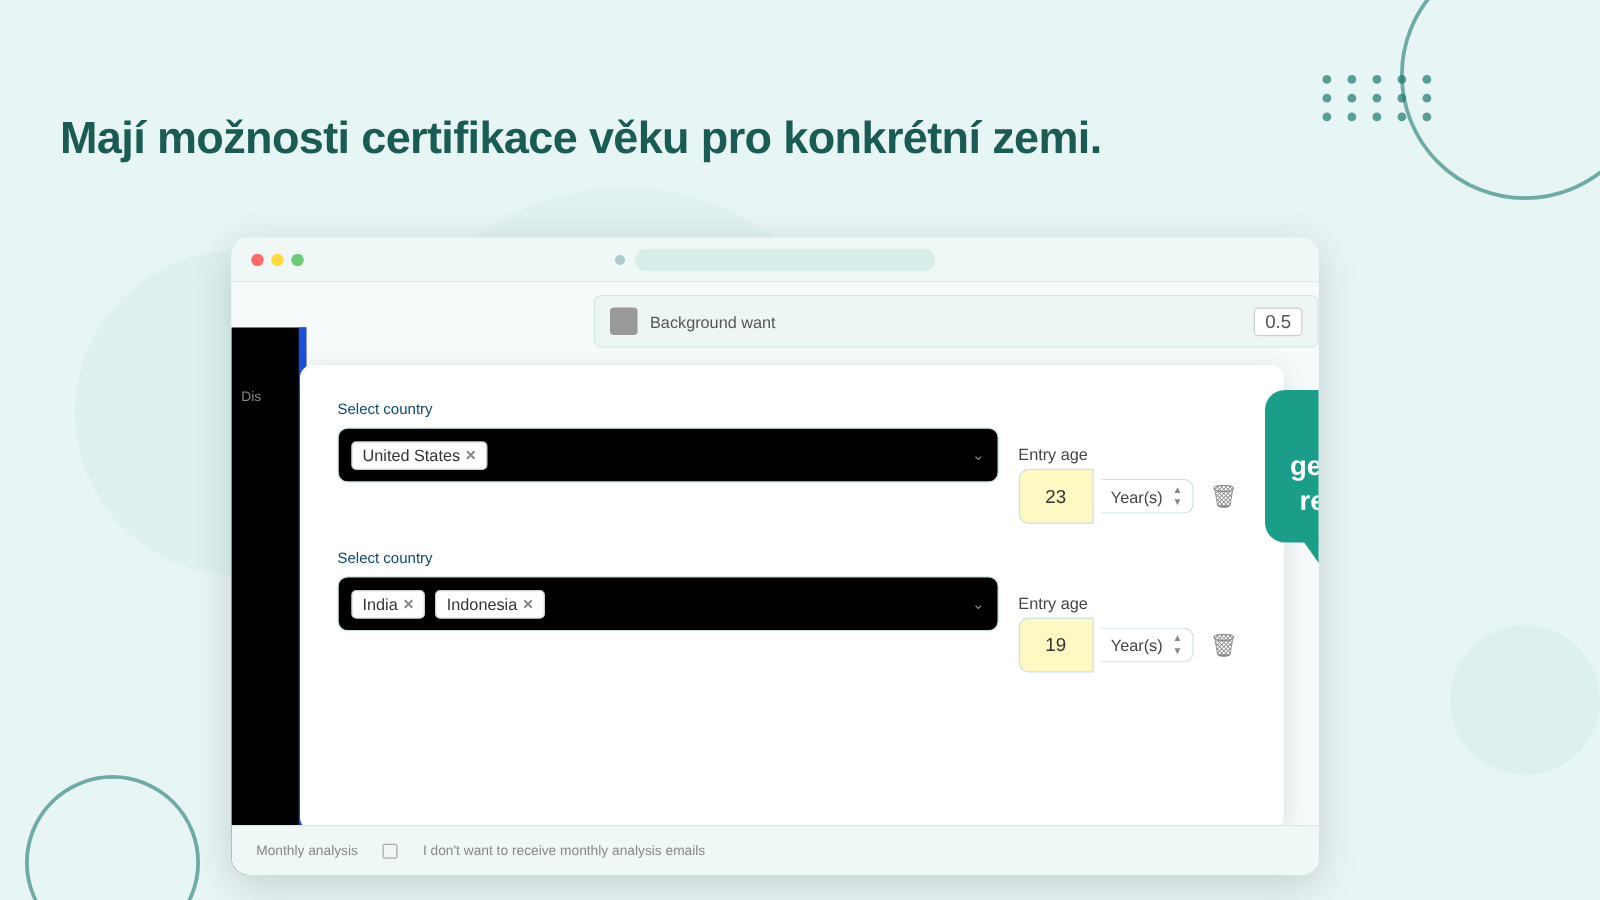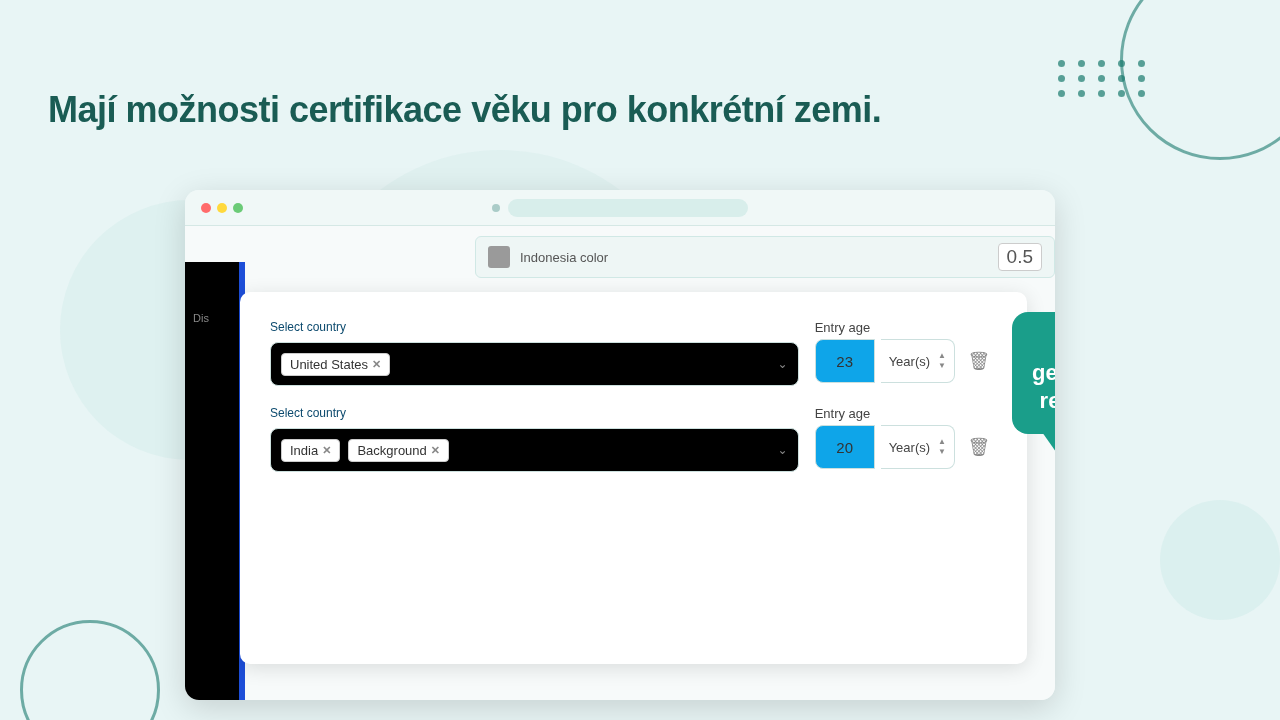--- a/index.html
+++ b/index.html
@@ -187,21 +187,21 @@
     }
 
     .bg-color-label {
       color: #555;
       font-size: 13px;
       flex: 1;
     }
 
     .opacity-value {
       color: #555;
-      font-size: 19px;
+      font-size: 15px;
       background: #fff;
       border: 1px solid #ccc;
       padding: 2px 8px;
       border-radius: 4px;
       margin-left: 48px;
     }
 
     
     .left-sidebar-glimpse {
       position: absolute;
@@ -290,44 +290,45 @@
     .entry-age-container {
       display: flex;
       flex-direction: column;
       gap: 4px;
     }
 
     .entry-age-label {
       font-size: 13px;
       color: #444;
       font-weight: 500;
+      margin-top: 36px;
     }
 
     .entry-age-inputs {
       display: flex;
       align-items: center;
       gap: 6px;
     }
 
     .age-number-box {
       width: 60px;
       height: 44px;
       border: 1.5px solid #cce0de;
       border-radius: 8px 0 0 8px;
-      background: #0ea5e9;
+      background: #fef9c3;
       display: flex;
       align-items: center;
       justify-content: center;
       font-size: 15px;
       color: #333;
       font-weight: 500;
     }
 
     .age-unit-box {
-      height: 44px;
+      height: 28px;
       border: 1.5px solid #cce0de;
       border-left: none;
       border-radius: 0 8px 8px 0;
       background: #fff;
       display: flex;
       align-items: center;
       padding: 0 8px;
       gap: 8px;
       font-size: 13px;
       color: #444;
@@ -470,21 +471,21 @@
       <div class="browser-dot green"></div>
     </div>
     <div class="browser-nav-dot"></div>
     <div class="browser-url-bar"></div>
   </div>
 
   <div class="inner-panel">
 
     <div class="bg-color-row">
       <div class="color-swatch"></div>
-      <span class="bg-color-label">Indonesia color</span>
+      <span class="bg-color-label">Background want</span>
       <span class="opacity-value">0.5</span>
     </div>
 
     <div class="left-sidebar-glimpse">
       <span class="sidebar-label">Dis</span>
     </div>
 
     <div class="modal-card" style="position:absolute; top:66px; left:55px; right:28px; bottom:36px; background:#fff; border-radius:10px; box-shadow:0 4px 20px rgba(0,0,0,0.12); padding:28px 30px;">
 
       
@@ -530,42 +531,47 @@
       <div class="geo-row">
         <div style="display:flex; gap:16px; align-items:flex-start;">
           <div style="flex:1;">
             <div class="row-label">Select country</div>
             <div class="country-select">
               <div class="tag">
                 <span>India</span>
                 <span class="tag-close">✕</span>
               </div>
               <div class="tag">
-                <span>Background</span>
+                <span>Indonesia</span>
                 <span class="tag-close">✕</span>
               </div>
               <span class="select-arrow">⌄</span>
             </div>
           </div>
           <div class="entry-age-container">
             <div class="entry-age-label">Entry age</div>
             <div class="entry-age-inputs">
-              <div class="age-number-box">20</div>
+              <div class="age-number-box">19</div>
               <div class="age-unit-box">
                 <span>Year(s)</span>
                 <div class="age-spinner">
                   <div class="age-spinner-btn">▲</div>
                   <div class="age-spinner-btn">▼</div>
                 </div>
               </div>
               <div class="delete-btn">🗑</div>
             </div>
           </div>
         </div>
       </div>
 
       
 
     </div>
 
+    <div class="bottom-bar">
+      <span class="bottom-label">Monthly analysis</span>
+      <div class="bottom-checkbox"></div>
+      <span class="bottom-check-label">I don't want to receive monthly analysis emails</span>
+    </div>
 
   </div>
 </div>
 
 </body></html>

